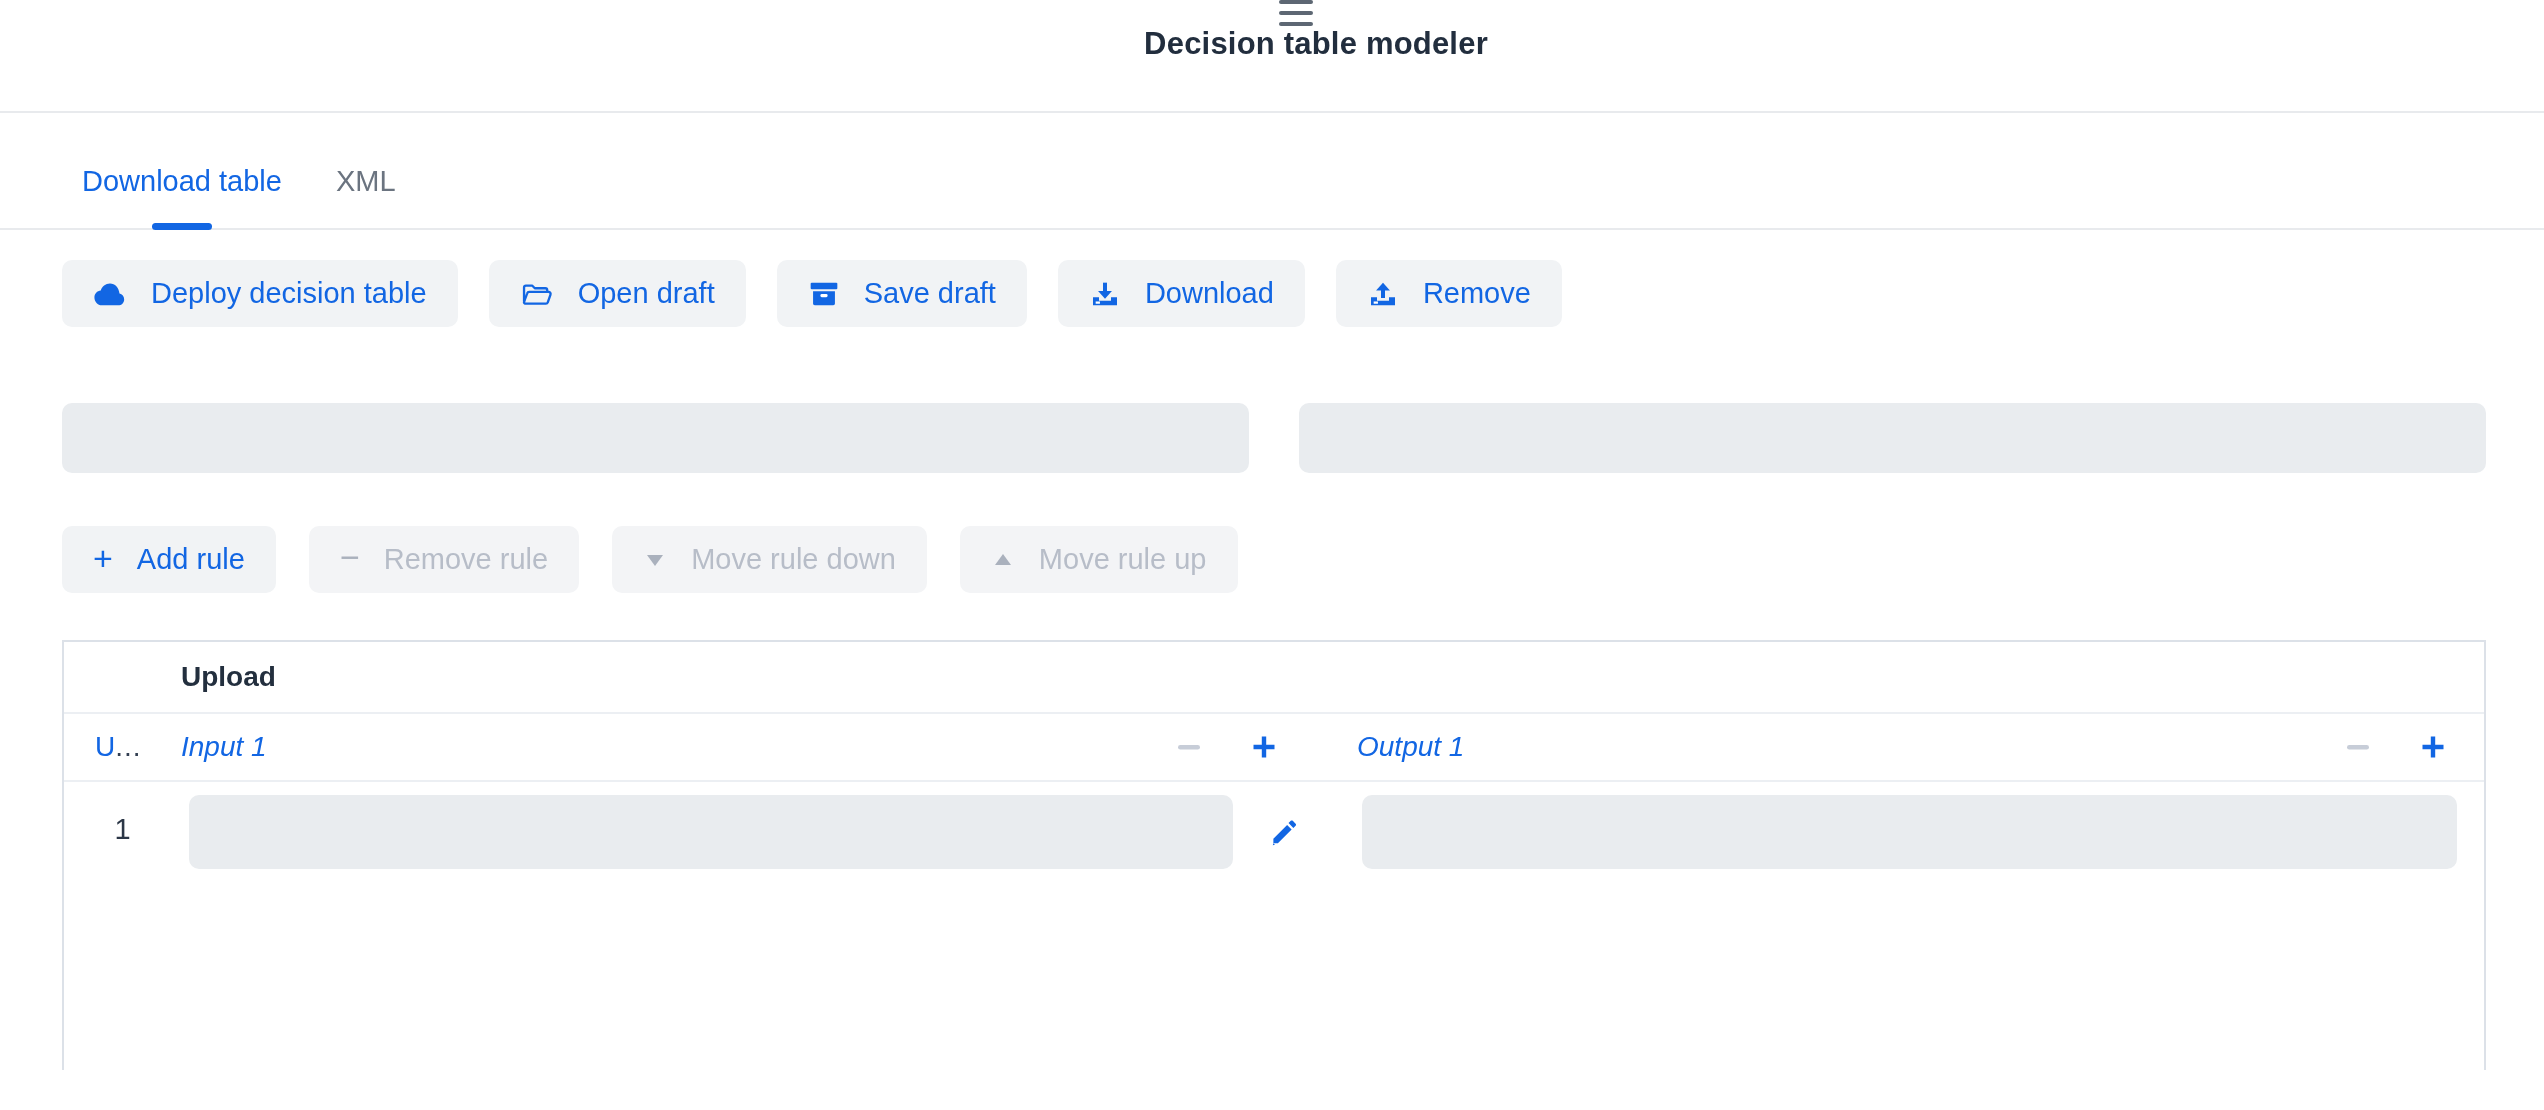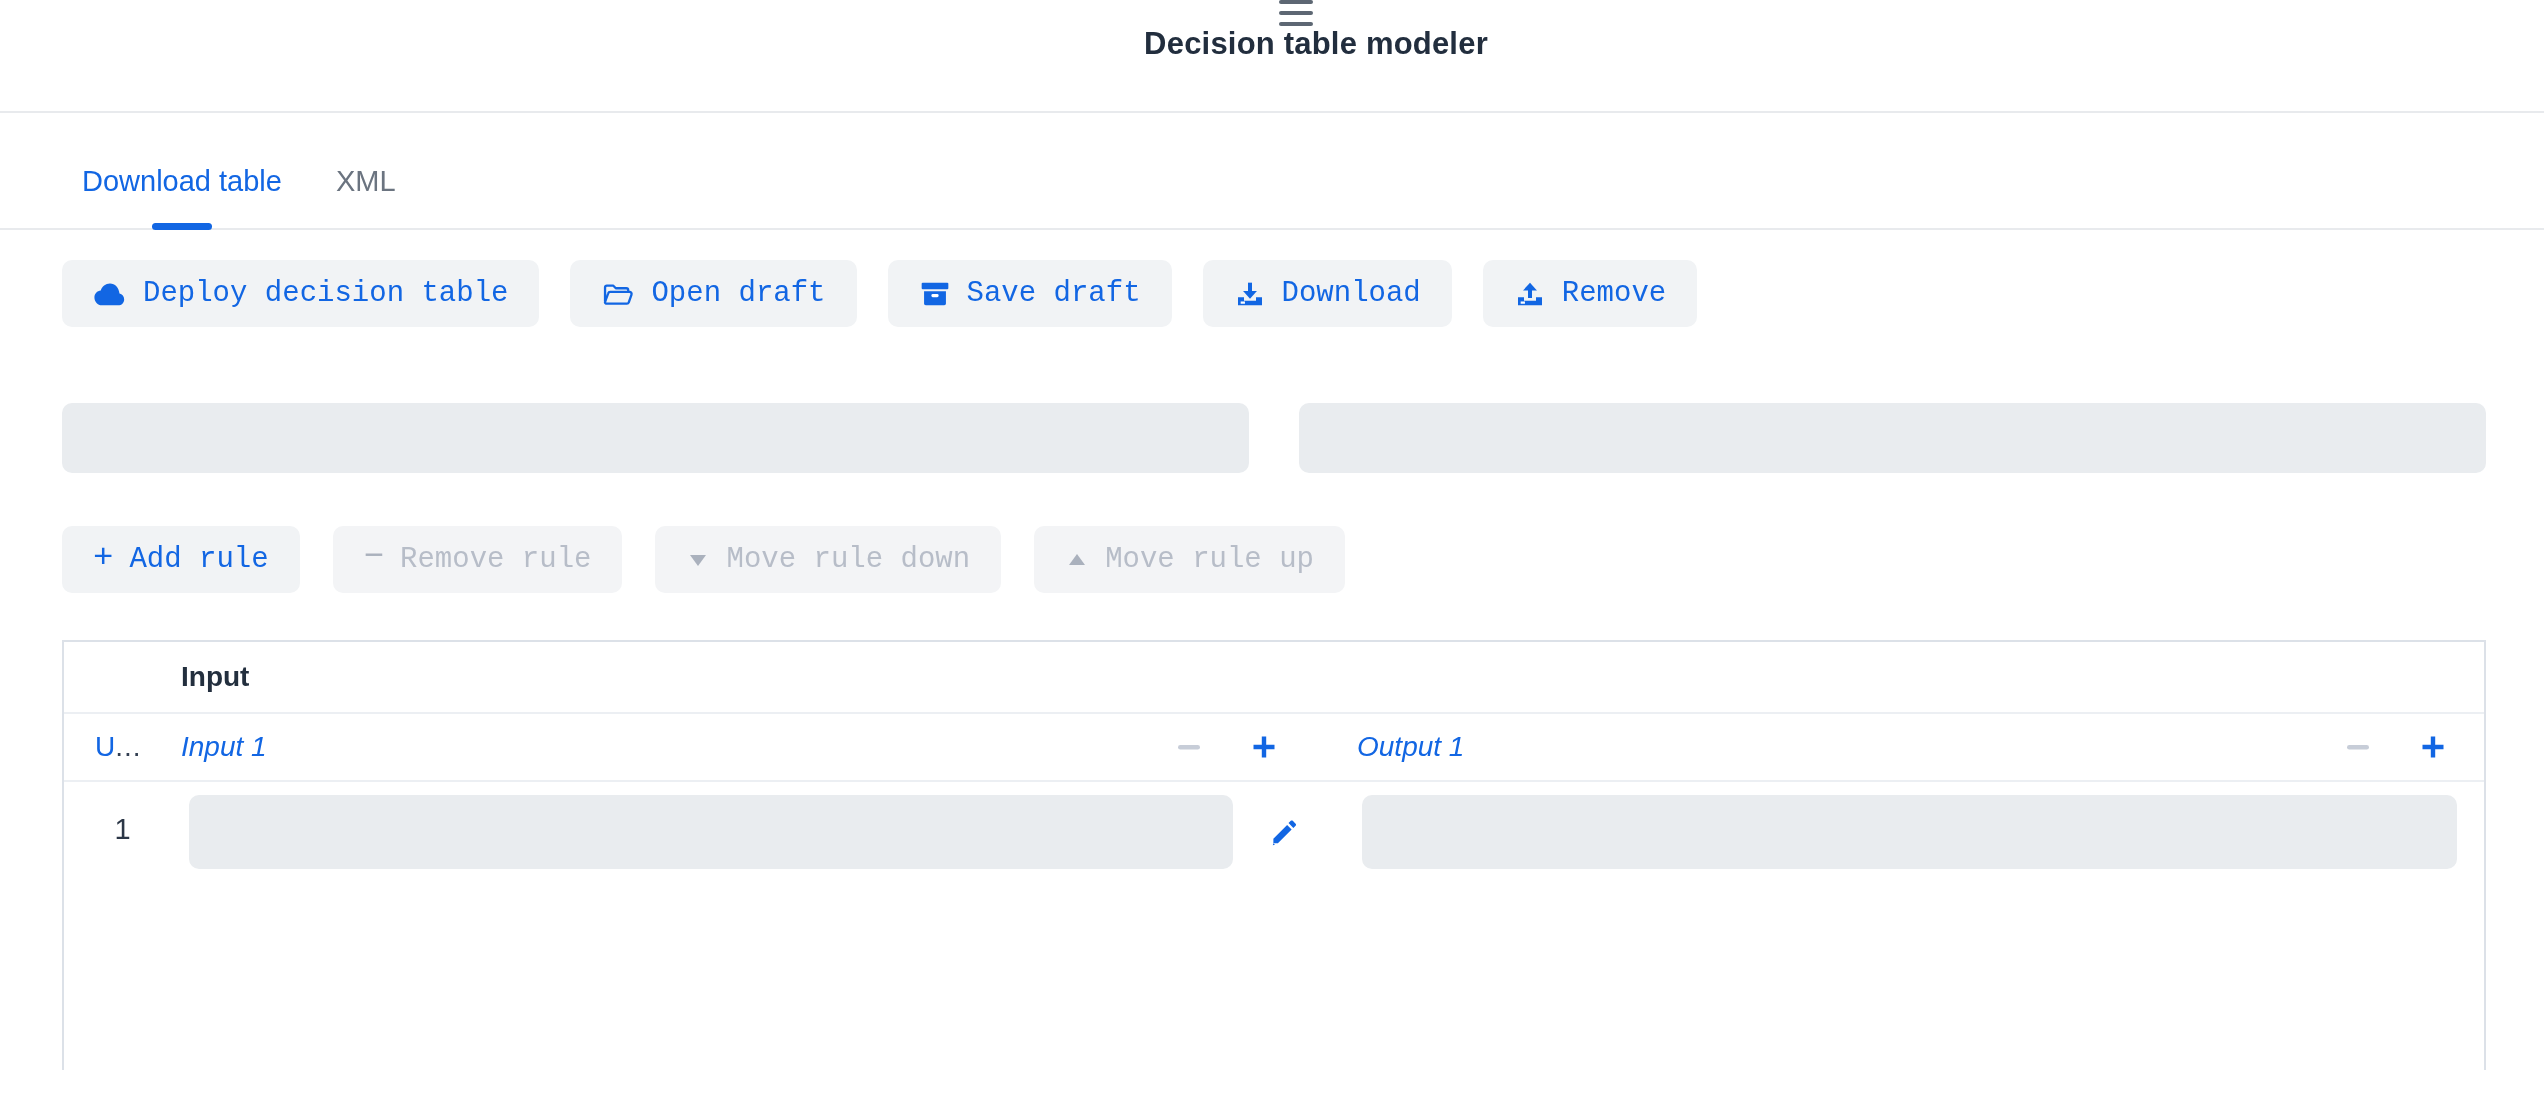--- a/index.html
+++ b/index.html
@@ -18,24 +18,24 @@
   
   .tabbar { display:flex; align-items:flex-end; gap:50px; padding:0 0 0 80px;
             height:117px; border-bottom:2px solid #e8eaed; }
   .tab { position:relative; font-size:29px; color:#6b7480; padding:0 2px 30px 2px;
          cursor:pointer; }
   .tab.active { color:#1266e3; }
   .tab.active .tab-indicator { position:absolute; left:50%; transform:translateX(-50%);
          bottom:-2px; width:60px; height:7px; border-radius:5px; background:#1266e3; }
 
   
-  .btn { display:inline-flex; align-items:center; gap:16px; height:67px;
+  .btn { display:inline-flex; align-items:center; gap:24px; height:67px;
          padding:0 31px; border:none; border-radius:10px; background:#f1f3f5;
          color:#1266e3; font-size:29px; font-weight:500;
-         font-family:Liberation Mono, monospace; cursor:pointer; }
+         font-family:Liberation Sans, sans-serif; cursor:pointer; }
   .btn svg { flex:none; }
   .btn.disabled { background:#f3f4f6; color:#b7bdc8; cursor:default; }
 
   .toolbar { display:flex; gap:31px; margin:30px 0 0 62px; }
   .rulebar { display:flex; gap:33px; margin:53px 0 0 62px; }
   .plus-glyph { font-size:34px; font-weight:500; line-height:1; position:relative; top:-2px; }
   .minus-glyph { font-size:34px; font-weight:500; line-height:1; position:relative; top:-3px; }
 
   
   .form-grid { display:grid; grid-template-columns:1fr 1fr; column-gap:50px;
@@ -190,21 +190,21 @@
         </svg>
     </span>
     <span>Move rule up</span>
   </button>
 </div>
 
 <div class="dtable">
 
   <div class="trow thead1">
     <div></div>
-    <div class="col-head">Input</div>
+    <div class="col-head">Upload</div>
   </div>
 
   <div class="trow thead2">
     <div class="hit-cell">
       <span class="hit-u">U</span><span class="hit-dots">...</span>
     </div>
 
     <div class="hcell hcell-input">
       <span class="col-label">Input 1</span>
       <span class="spacer"></span>

